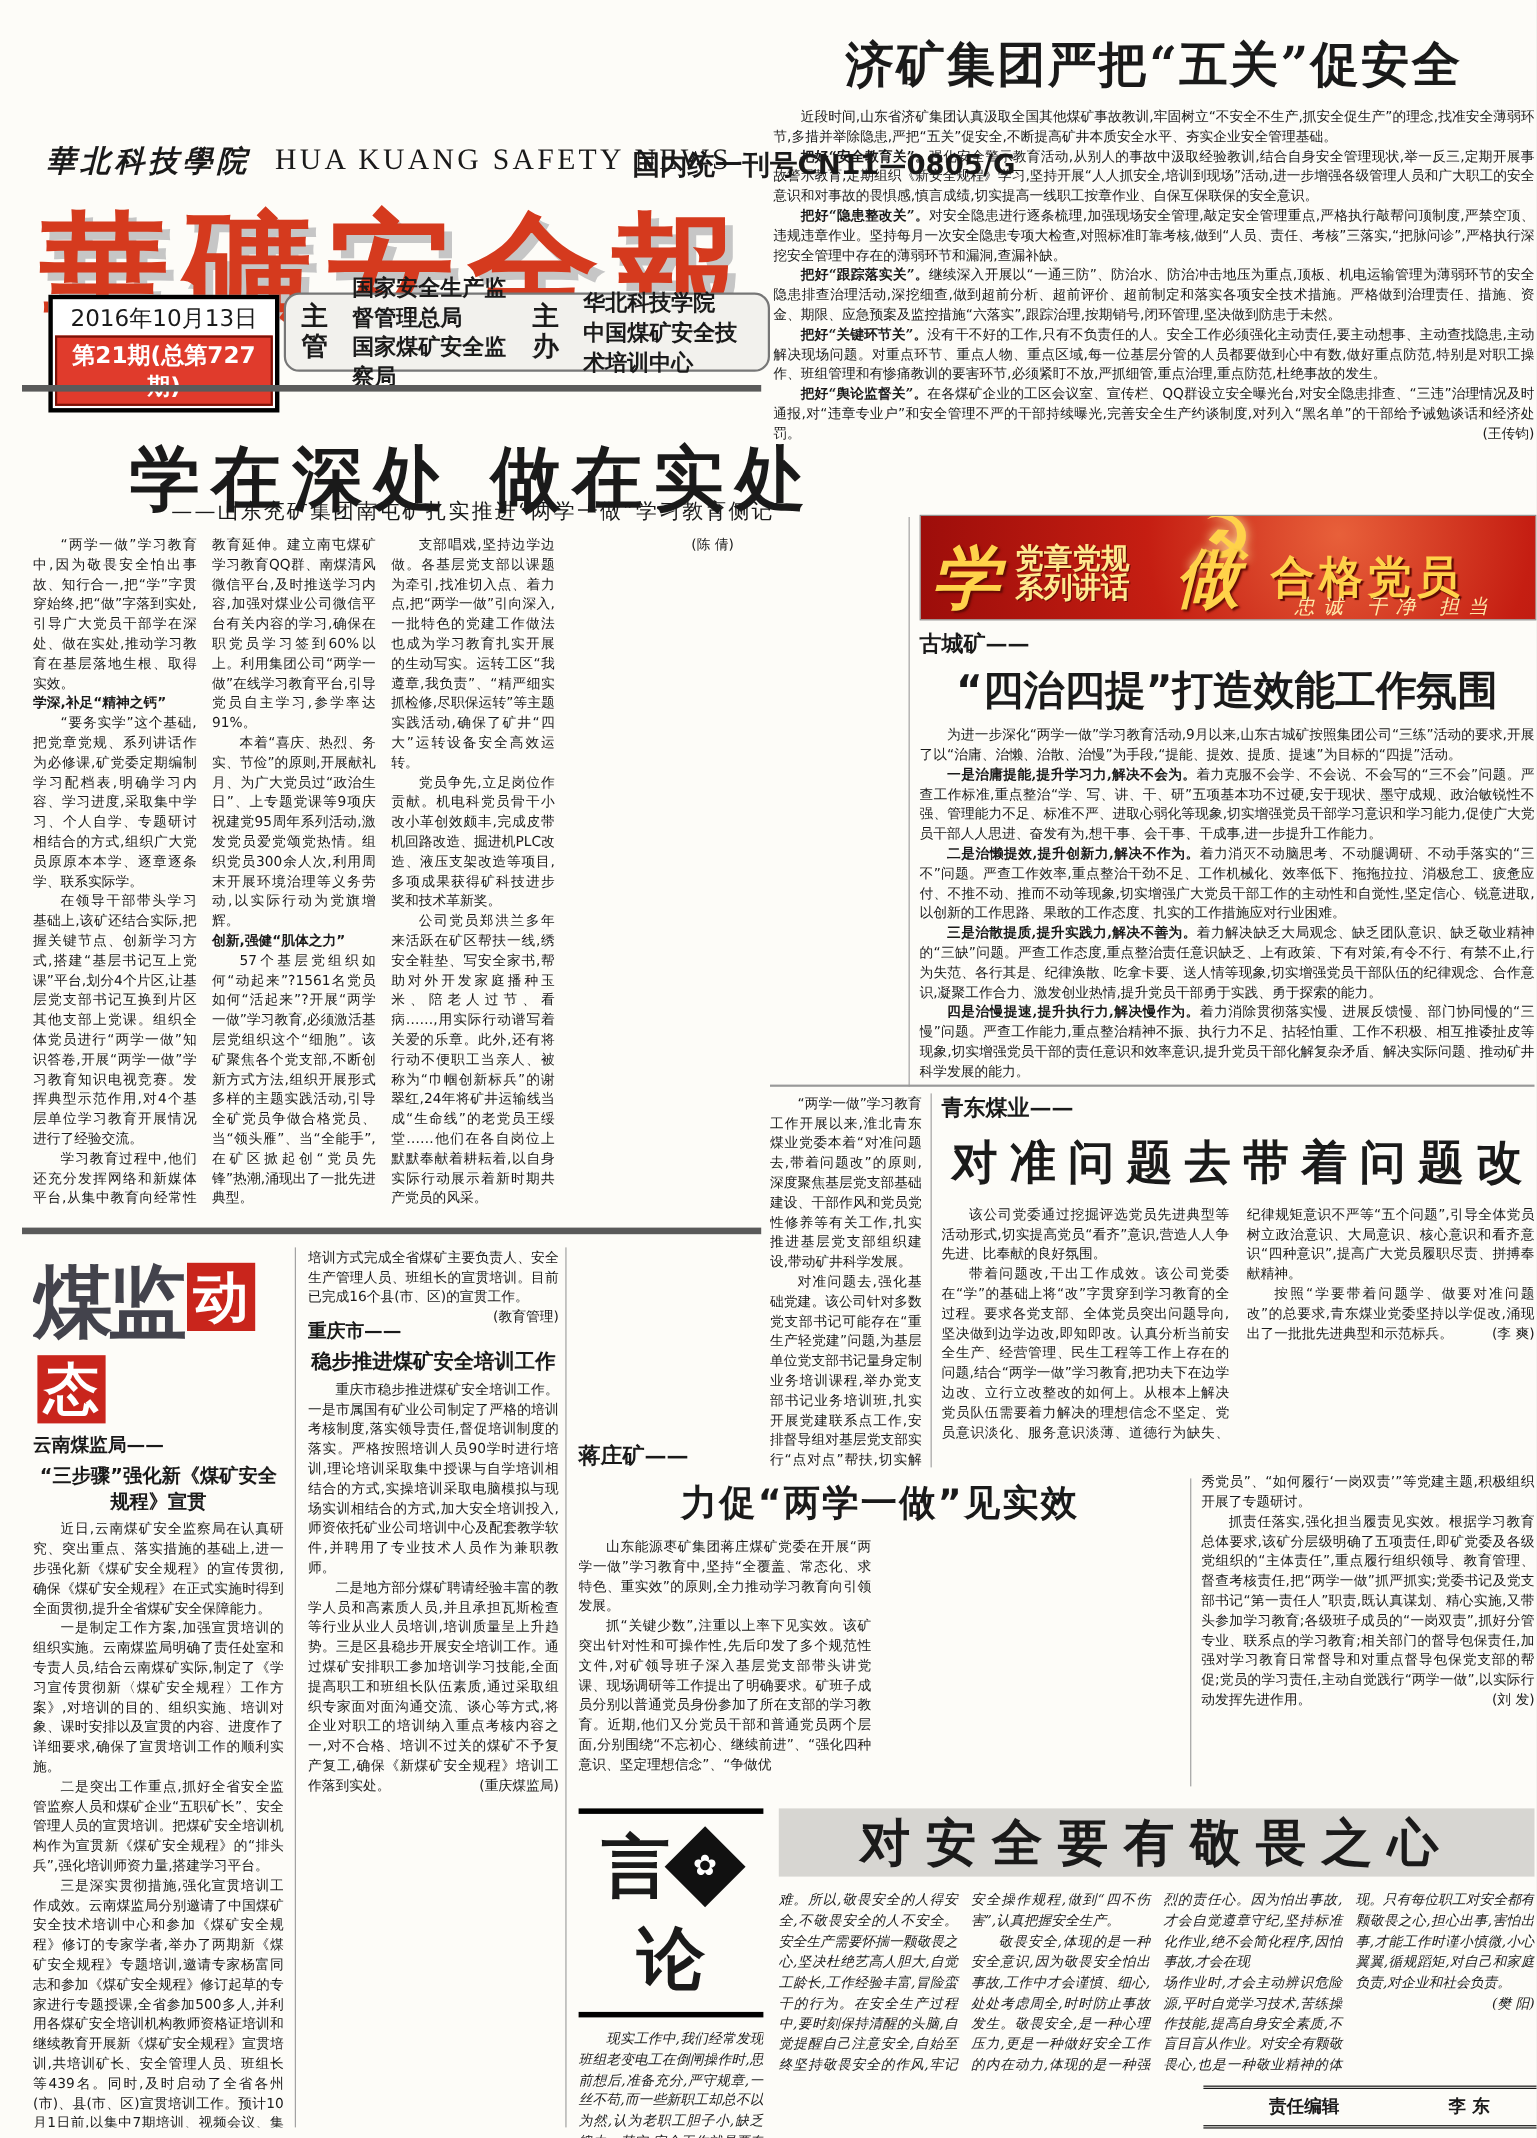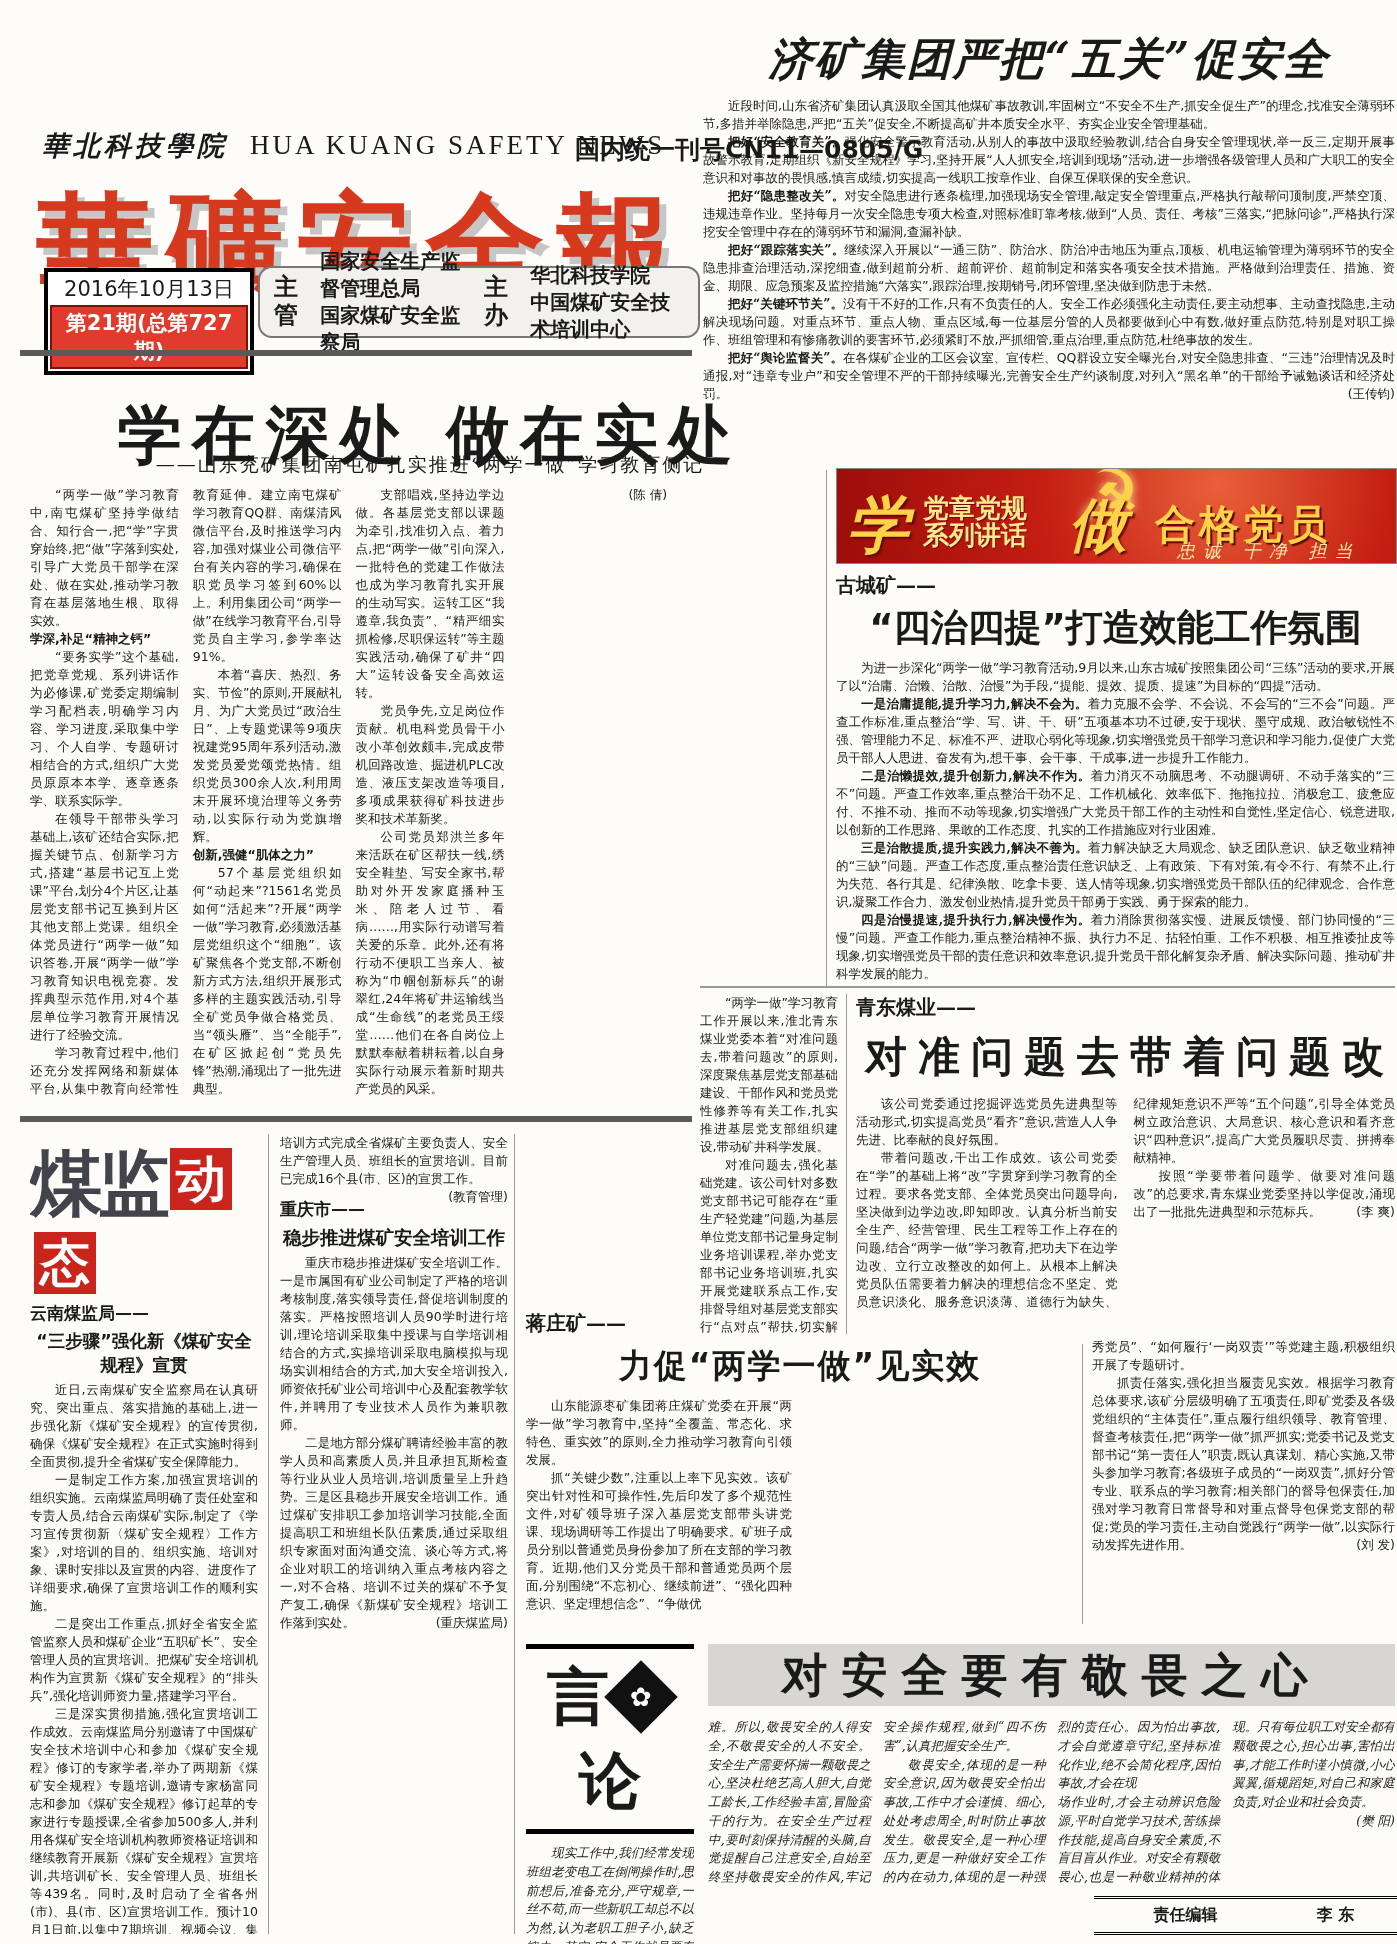--- a/index.html
+++ b/index.html
@@ -19,21 +19,21 @@
   .orglabel{font-size:24px;font-weight:bold;white-space:pre-line;line-height:1.15;}
   .orglines{font-size:20px;font-weight:bold;line-height:1.35;}
   .rule-h{background:#5a5a5a;}
   .rule-v{background:#9a9a9a;width:1px;}
   
   .body12 p{margin:0;text-indent:2em;text-align:justify;font-size:12.5px;line-height:1.44;}
   .body12 p b{font-family:"DejaVu Serif",serif;}
   .label{font-family:"DejaVu Serif",serif;font-size:20px;font-weight:bold;}
   .byline{float:right;font-size:12.5px;}
   
-  .jk-title{font-family:"DejaVu Serif",serif;font-weight:900;font-size:44px;letter-spacing:2px;text-align:center;white-space:nowrap;font-style:italic;}
+  .jk-title{font-family:"DejaVu Serif",serif;font-weight:900;font-size:44px;letter-spacing:2px;text-align:center;white-space:nowrap;}
   .main-title{font-weight:900;font-size:64px;letter-spacing:10px;text-align:center;white-space:nowrap;}
   .main-sub{font-family:"DejaVu Serif",serif;font-size:19px;text-align:center;letter-spacing:2px;}
   .gc-title{font-weight:900;font-size:37px;text-align:center;white-space:nowrap;}
   .qd-title{font-family:"DejaVu Serif",serif;font-weight:900;font-size:42px;letter-spacing:11px;text-align:right;white-space:nowrap;}
   .jz-title{font-weight:900;font-size:33px;text-align:center;letter-spacing:2px;white-space:nowrap;}
   .mj-title{font-weight:900;font-size:17.5px;text-align:center;}
   .cq-title{font-weight:900;font-size:18.5px;text-align:center;}
   .subhead{text-align:center;font-weight:900;text-indent:0 !important;}
   
   .banner{background:radial-gradient(circle at 68% 18%,#e8603a 0%,#c51e12 45%,#9c0d0a 100%);
@@ -106,21 +106,21 @@
       <p><b>把好“关键环节关”。</b><span>没有干不好的工作,只有不负责任的人。安全工作必须强化主动责任,要主动想事、主动查找隐患,主动解决现场问题。对重点环节、重点人物、重点区域,每一位基层分管的人员都要做到心中有数,做好重点防范,特别是对职工操作、班组管理和有惨痛教训的要害环节,必须紧盯不放,严抓细管,重点治理,重点防范,杜绝事故的发生。</span></p>
       <p><b>把好“舆论监督关”。</b><span>在各煤矿企业的工区会议室、宣传栏、QQ群设立安全曝光台,对安全隐患排查、“三违”治理情况及时通报,对“违章专业户”和安全管理不严的干部持续曝光,完善安全生产约谈制度,对列入“黑名单”的干部给予诫勉谈话和经济处罚。</span><span class="byline">(王传钧)</span></p>
     </div>
   </div>
 
   <div class="abs main-title" style="left:30px;top:392px;width:800px;">学在深处  做在实处</div>
   <div class="abs main-sub" style="left:30px;top:452px;width:800px;">——山东兖矿集团南屯矿扎实推进“两学一做”学习教育侧记</div>
 
   <div class="abs clip" style="left:30px;top:486px;width:800px;height:624px;">
     <div class="cols5 body12">
-      <p>“两学一做”学习教育中,南屯煤矿坚持学做结合、知行合一,把“学”字贯穿始终,把“做”字落到实处,引导广大党员干部学在深处、做在实处,推动学习教育在基层落地生根、取得实效。</p>
+      <p>“两学一做”学习教育中,因为敬畏安全怕出事故、知行合一,把“学”字贯穿始终,把“做”字落到实处,引导广大党员干部学在深处、做在实处,推动学习教育在基层落地生根、取得实效。</p>
       <p class="subhead">学深,补足“精神之钙”</p>
       <p>“要务实学”这个基础,把党章党规、系列讲话作为必修课,矿党委定期编制学习配档表,明确学习内容、学习进度,采取集中学习、个人自学、专题研讨相结合的方式,组织广大党员原原本本学、逐章逐条学、联系实际学。</p>
       <p>在领导干部带头学习基础上,该矿还结合实际,把握关键节点、创新学习方式,搭建“基层书记互上党课”平台,划分4个片区,让基层党支部书记互换到片区其他支部上党课。组织全体党员进行“两学一做”知识答卷,开展“两学一做”学习教育知识电视竞赛。发挥典型示范作用,对4个基层单位学习教育开展情况进行了经验交流。</p>
       <p>学习教育过程中,他们还充分发挥网络和新媒体平台,从集中教育向经常性教育延伸。建立南屯煤矿学习教育QQ群、南煤清风微信平台,及时推送学习内容,加强对煤业公司微信平台有关内容的学习,确保在职党员学习签到60%以上。利用集团公司“两学一做”在线学习教育平台,引导党员自主学习,参学率达91%。</p>
       <p>本着“喜庆、热烈、务实、节俭”的原则,开展献礼月、为广大党员过“政治生日”、上专题党课等9项庆祝建党95周年系列活动,激发党员爱党颂党热情。组织党员300余人次,利用周末开展环境治理等义务劳动,以实际行动为党旗增辉。</p>
       <p class="subhead">创新,强健“肌体之力”</p>
       <p>57个基层党组织如何“动起来”?1561名党员如何“活起来”?开展“两学一做”学习教育,必须激活基层党组织这个“细胞”。该矿聚焦各个党支部,不断创新方式方法,组织开展形式多样的主题实践活动,引导全矿党员争做合格党员、当“领头雁”、当“全能手”,在矿区掀起创“党员先锋”热潮,涌现出了一批先进典型。</p>
       <p>支部唱戏,坚持边学边做。各基层党支部以课题为牵引,找准切入点、着力点,把“两学一做”引向深入,一批特色的党建工作做法也成为学习教育扎实开展的生动写实。运转工区“我遵章,我负责”、“精严细实抓检修,尽职保运转”等主题实践活动,确保了矿井“四大”运转设备安全高效运转。</p>
       <p>党员争先,立足岗位作贡献。机电科党员骨干小改小革创效颇丰,完成皮带机回路改造、掘进机PLC改造、液压支架改造等项目,多项成果获得矿科技进步奖和技术革新奖。</p>
       <p>公司党员郑洪兰多年来活跃在矿区帮扶一线,绣安全鞋垫、写安全家书,帮助对外开发家庭播种玉米、陪老人过节、看病……,用实际行动谱写着关爱的乐章。此外,还有将行动不便职工当亲人、被称为“巾帼创新标兵”的谢翠红,24年将矿井运输线当成“生命线”的老党员王绥堂……他们在各自岗位上默默奉献着耕耘着,以自身实际行动展示着新时期共产党员的风采。</p>

